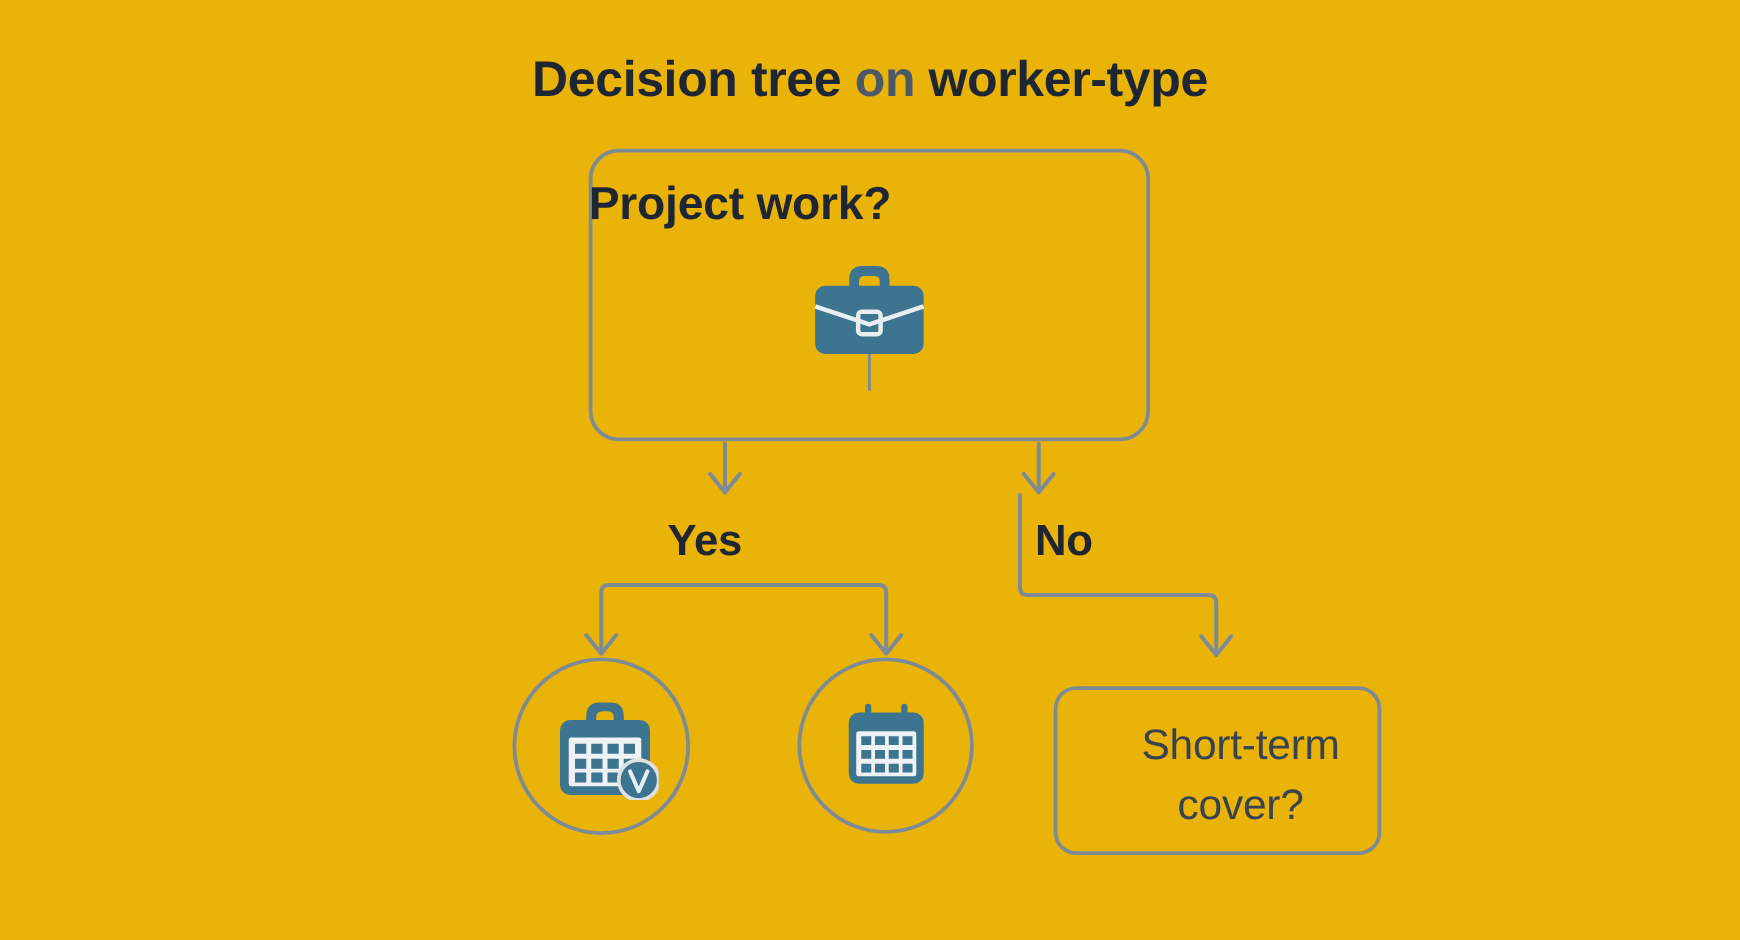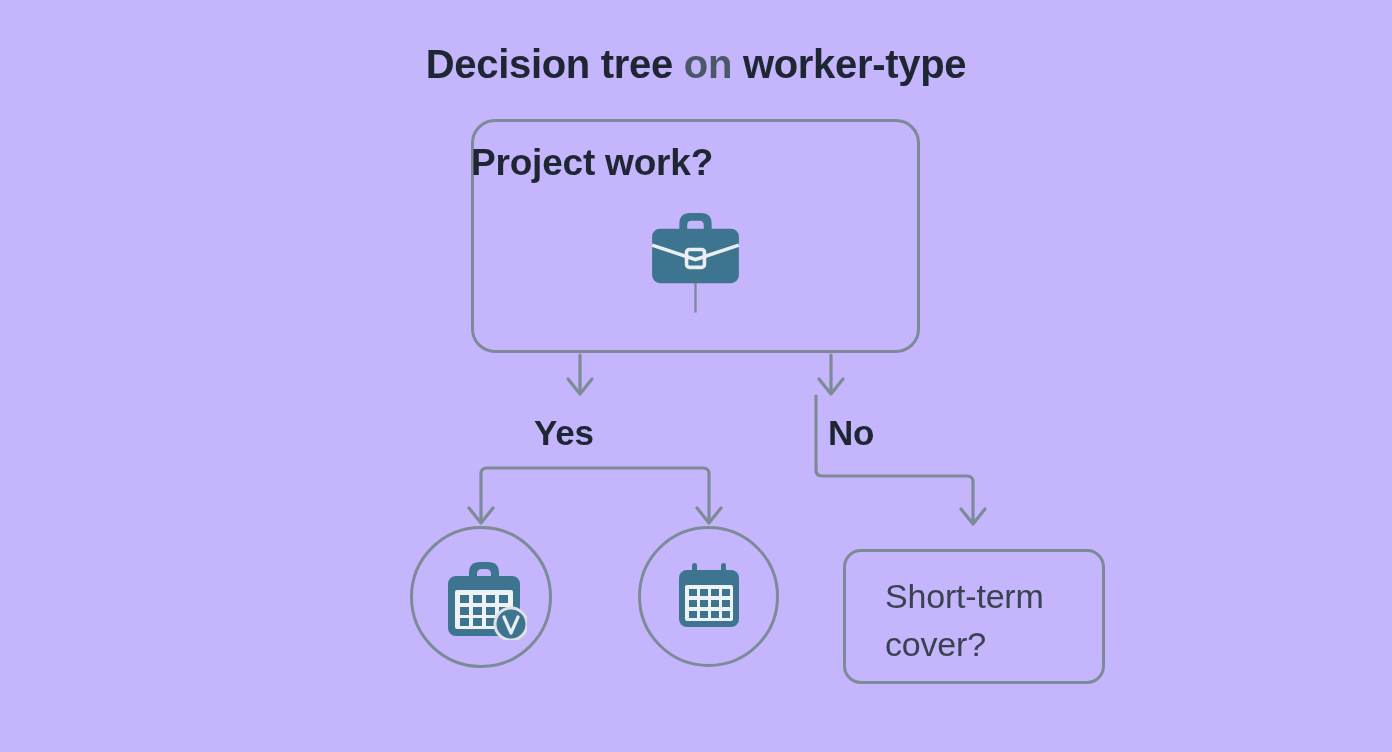--- a/index.html
+++ b/index.html
@@ -14,21 +14,21 @@
     overflow: hidden;
     font-family: "Liberation Sans", sans-serif;
     -webkit-font-smoothing: antialiased;
   }
 
   #canvas {
     position: absolute;
     inset: 0;
     width: 1392px;
     height: 752px;
-    background: #c4b5fd;
+    background: #eab308;
   }
 
   
   #connectors {
     position: absolute;
     left: 0;
     top: 0;
     width: 1392px;
     height: 752px;
     pointer-events: none;
@@ -126,20 +126,21 @@
     position: absolute;
     left: 885px;
     top: 572px;
     width: 215px;
     font-size: 34px;
     line-height: 48px;
     font-weight: normal;
     color: #39434f;
     letter-spacing: -0.2px;
     white-space: pre-line;
+    text-align: center;
   }
 </style>
 </head>
 <body>
 
 <div id="canvas">
 
   <svg id="connectors" viewBox="0 0 1392 752" width="1392" height="752">
     <g fill="none" stroke="#7d8b96" stroke-width="3.2" stroke-linecap="round" stroke-linejoin="round">
 

